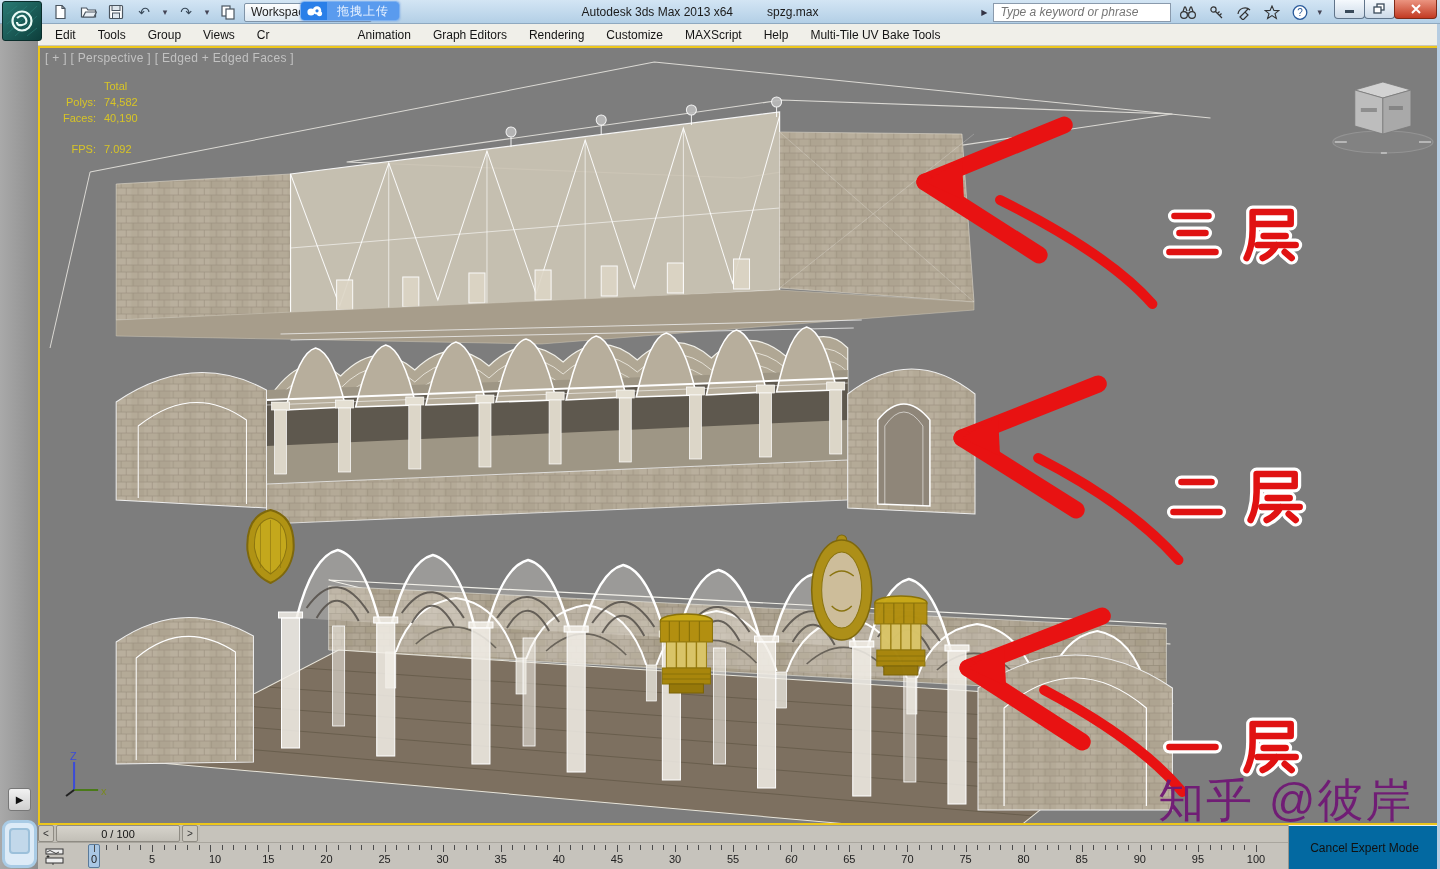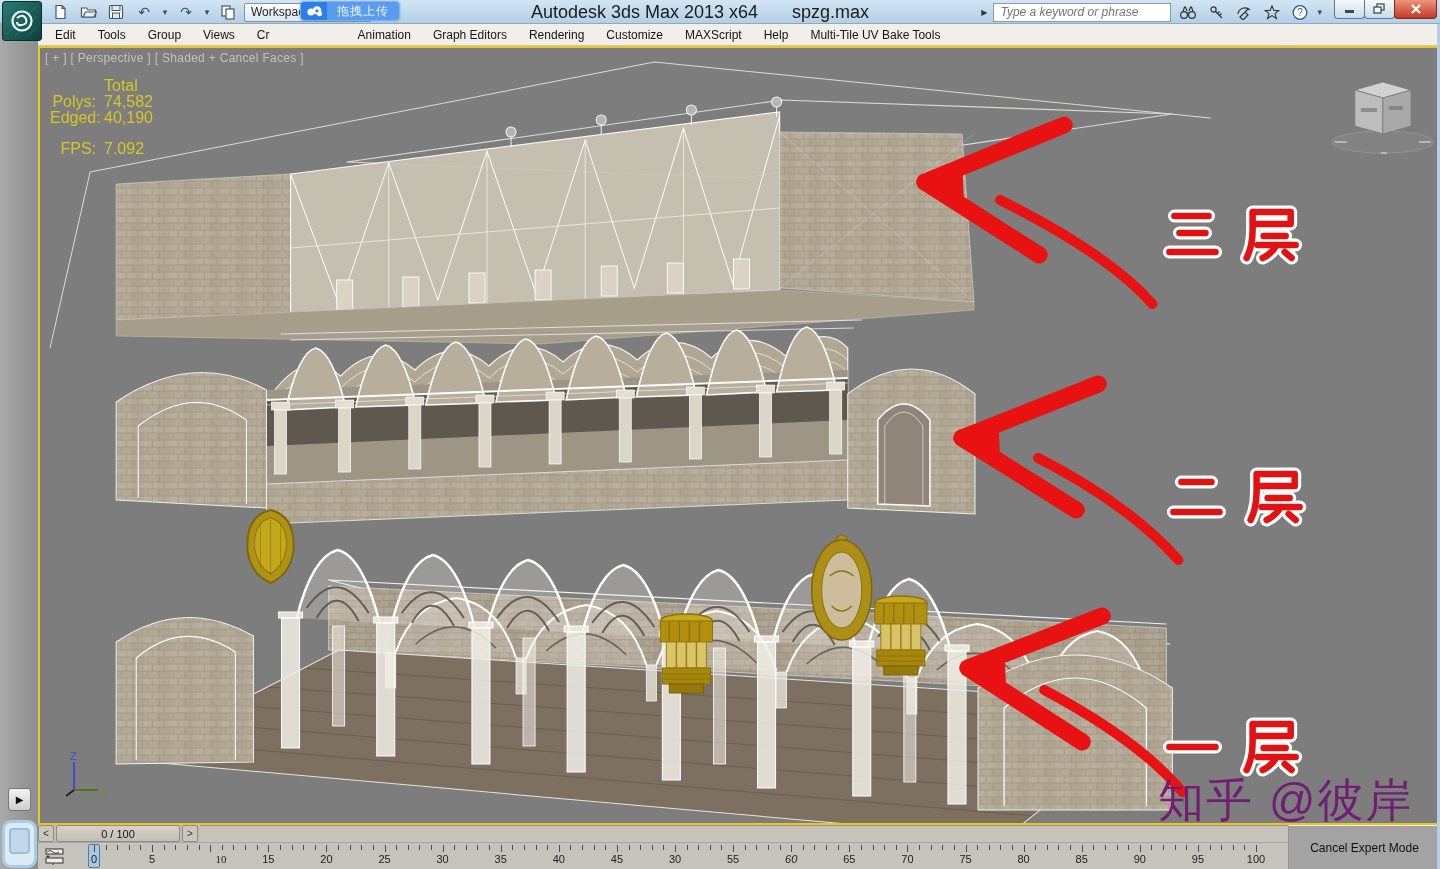--- a/index.html
+++ b/index.html
@@ -10,21 +10,21 @@
   .titlebar{position:absolute;left:0;top:0;width:1440px;height:24px;
     background:linear-gradient(#d3e5f4,#b3cfe6);border-bottom:1px solid #8fa9c0}
   .app-btn{position:absolute;left:2px;top:1px;width:40px;height:40px;z-index:30;
     background:linear-gradient(135deg,#2a7a74,#0d3f3c);border:1px solid #0a2e2c;border-radius:3px;
     display:flex;align-items:center;justify-content:center;cursor:pointer}
   .qat{position:absolute;left:48px;top:0;height:24px;display:flex;align-items:center;gap:4px}
   .qat .tbtn{width:24px;height:20px;display:flex;align-items:center;justify-content:center;border-radius:3px;color:#3a4a5a;font-size:14px}
   .ws-dd{height:19px;background:linear-gradient(#fdfdfd,#dce8f2);border:1px solid #8094a8;border-radius:2px;
     display:flex;align-items:center;padding:0 6px;font-size:12px;color:#222;gap:5px}
   .caret{font-size:9px;color:#445}
-  .title{position:absolute;left:460px;top:0;width:480px;height:24px;display:flex;align-items:center;justify-content:center;gap:34px;font-size:18px;color:#1a1a1a}
+  .title{position:absolute;left:460px;top:0;width:480px;height:24px;display:flex;align-items:center;justify-content:center;gap:34px;font-size:12px;color:#1a1a1a}
   .infocenter{position:absolute;right:118px;top:1px;height:22px;display:flex;align-items:center;gap:6px}
   .search{width:178px;height:19px;border:1px solid #8a9aac;background:#fff;font-style:italic;color:#8a8a8a;
     font-size:12px;padding:0 6px;font-family:"Liberation Sans",sans-serif}
   .icbtn{width:22px;height:20px;display:flex;align-items:center;justify-content:center}
   .winbtns{position:absolute;right:3px;top:0;display:flex}
   .wb{width:31px;height:19px;margin-left:-1px;border:1px solid #60748a;border-top:none;border-radius:0 0 4px 4px;
     background:linear-gradient(#f5f9fd,#ccdae8);display:flex;align-items:center;justify-content:center}
   .wb.close{width:43px;background:linear-gradient(#eb9480,#c23a22);border-color:#7e2a18}
 
   
@@ -42,21 +42,21 @@
   .playbtn{position:absolute;left:8px;top:764px;width:23px;height:23px;background:linear-gradient(#f2f2f2,#cfcfcf);
     border:1px solid #777;border-radius:3px;display:flex;align-items:center;justify-content:center;font-size:10px;color:#111}
   .bluechip{position:absolute;left:2px;top:796px;width:35px;height:48px;border:3px solid #a9cbe5;border-radius:9px;background:#ddebf7}
   .bluechip .inner{margin:5px 4px;height:26px;border:2px solid #9cc0da;border-radius:4px;background:#c2d8ea}
 
   
   .workarea{position:absolute;left:38px;top:46px;width:1402px;height:779px;background:#9db8cc}
   .viewport{position:absolute;inset:0;border:2px solid #ecc61c;background:#7d7d7d;overflow:hidden}
   .scene{position:absolute;inset:0;width:100%;height:100%}
   .vp-label{position:absolute;left:5px;top:3px;font-size:12px;color:#c2c2c2;letter-spacing:.3px}
-  .stats{position:absolute;left:10px;top:30px;font-size:16px;color:#d8c526;line-height:16px}
+  .stats{position:absolute;left:10px;top:30px;font-size:11px;color:#d8c526;line-height:16px}
   .stats .row{display:flex}
   .stats .lab{width:46px;text-align:right;margin-right:8px}
   .stats .fps{margin-top:15px}
   .srtext{position:absolute;color:transparent;font-size:16px;pointer-events:none}
 
   .watermark{position:absolute;left:1158px;top:770px;z-index:60;color:#701a75;font-size:46px;letter-spacing:2px;opacity:.97;pointer-events:none;white-space:nowrap}
 
   
   .bottombar{position:absolute;left:38px;top:825px;width:1402px;height:44px;display:flex;background:#cbc8c0}
   .tl-left{flex:1;display:flex;flex-direction:column}
@@ -65,21 +65,21 @@
   .framebtn{width:124px;margin:0 2px;background:linear-gradient(#d6d3cb,#c2bfb7);border:1px solid #8f8c84;border-radius:2px;
     display:flex;align-items:center;justify-content:center;font-size:11px;color:#111}
   .rail{flex:1;border-top:1px solid #9a978f;background:#c6c3bb;margin-left:2px}
   .rulerrow{height:26px;display:flex;background:#c6c3bc;position:relative}
   .curvebtn{width:34px;display:flex;align-items:center;justify-content:center}
   .ruler{position:relative;flex:1;height:26px}
   .tick{position:absolute;top:2px;width:1px;height:5px;background:#4c4c4c}
   .tick.major{height:7px}
   .tlabel{position:absolute;top:10px;transform:translateX(-50%);font-size:11px;color:#222}
   .marker{position:absolute;left:16px;top:1px;width:12px;height:24px;background:#a9c7e4;border:1px solid #5a7a9a;border-radius:2px}
-  .expert{width:152px;background:#a3a3a3;border-left:1px solid #97948c;border-top:1px solid #eee;
+  .expert{width:152px;background:#0369a1;border-left:1px solid #97948c;border-top:1px solid #eee;
     display:flex;align-items:center;justify-content:center;font-size:12px;color:#111;cursor:pointer}
   .frame-right{position:absolute;right:0;top:24px;bottom:0;width:3px;background:#b6cde2;z-index:25}
 </style>
 </head>
 <body>
 
 <div class="window">
 
   <div class="titlebar">
     <div class="app-btn">
@@ -511,32 +511,32 @@
 
         <g transform="translate(20,704)">
           <path d="M14 38 V10" stroke="#3b4bd8" stroke-width="2"></path>
           <path d="M14 38 H38" stroke="#4a7a18" stroke-width="2"></path>
           <path d="M14 38 L6 44" stroke="#222" stroke-width="2"></path>
           <text x="10" y="8" font-size="11" fill="#3b4bd8" font-family="Liberation Sans">Z</text>
           <text x="41" y="43" font-size="11" fill="#7a8a20" font-family="Liberation Sans">x</text>
         </g>
       </svg>
 
-      <div class="vp-label">[ + ] [ Perspective ] [ Shaded + Cancel Faces ]</div>
+      <div class="vp-label">[ + ] [ Perspective ] [ Edged + Edged Faces ]</div>
       <div class="stats">
         <div class="row">
             <span class="lab"></span>
             <span>Total</span>
           </div>
         <div class="row">
             <span class="lab">Polys:</span>
             <span>74,582</span>
           </div>
         <div class="row">
-            <span class="lab">Edged:</span>
+            <span class="lab">Faces:</span>
             <span>40,190</span>
           </div>
         <div class="row fps">
             <span class="lab">FPS:</span>
             <span>7.092</span>
           </div>
       </div>
       <span class="srtext" style="left:1160px;top:200px">三 层</span>
       <span class="srtext" style="left:1164px;top:462px">二 层</span>
       <span class="srtext" style="left:1160px;top:712px">一 层</span>
@@ -664,21 +664,21 @@
             <div class="tick" style="left: 1102.66px;"></div>
             <div class="tick" style="left: 1114.28px;"></div>
             <div class="tick major" style="left: 1125.9px;"></div>
             <div class="tick" style="left: 1137.52px;"></div>
             <div class="tick" style="left: 1149.14px;"></div>
             <div class="tick" style="left: 1160.76px;"></div>
             <div class="tick" style="left: 1172.38px;"></div>
             <div class="tick major" style="left: 1184px;"></div>
             <div class="tlabel" style="left: 22px;">0</div>
             <div class="tlabel" style="left: 80.1px;">5</div>
-            <div class="tlabel" style="left: 149px; font-family: Liberation Serif, serif;">10</div>
+            <div class="tlabel" style="left: 143px;">10</div>
             <div class="tlabel" style="left: 196.3px;">15</div>
             <div class="tlabel" style="left: 254.4px;">20</div>
             <div class="tlabel" style="left: 312.5px;">25</div>
             <div class="tlabel" style="left: 370.6px;">30</div>
             <div class="tlabel" style="left: 428.7px;">35</div>
             <div class="tlabel" style="left: 486.8px;">40</div>
             <div class="tlabel" style="left: 544.9px;">45</div>
             <div class="tlabel" style="left: 603px;">30</div>
             <div class="tlabel" style="left: 661.1px;">55</div>
             <div class="tlabel" style="left: 719.2px; font-style: italic;">60</div>

